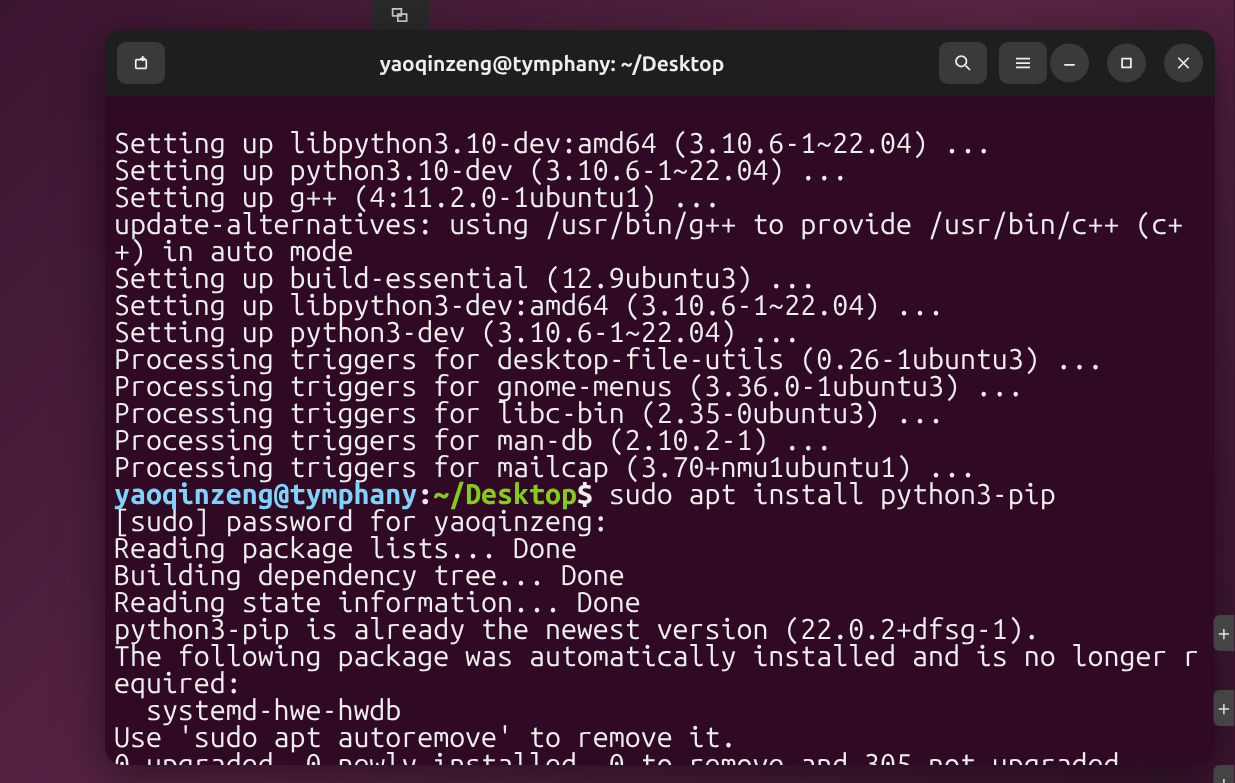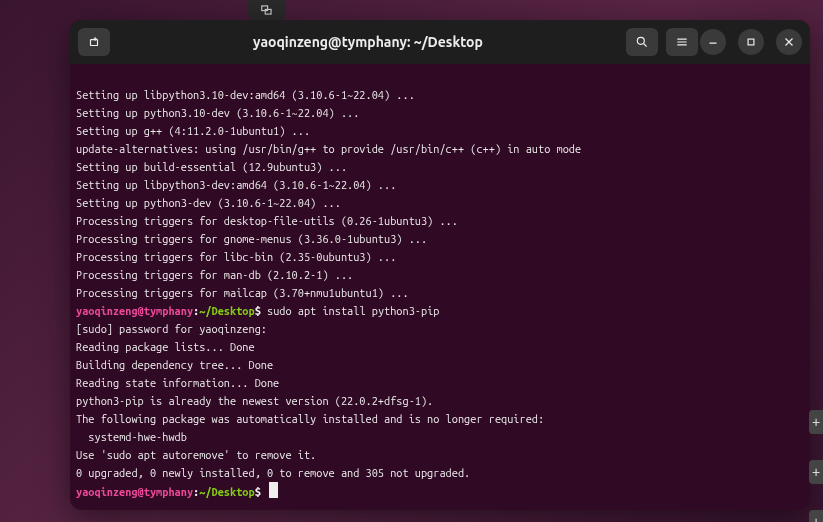--- a/index.html
+++ b/index.html
@@ -75,29 +75,29 @@
       color: #eee;
       font-family: Ubuntu, sans-serif;
       font-size: 14px;
       font-weight: 600;
     }
     .tb-right { display: flex; gap: 12px; align-items: center; }
     .tb-utility { display: flex; gap: 8px; }
     .terminal-body {
       flex: 1;
       padding: 4px 6px;
-      font-size: 11px;
+      font-size: 19px;
       line-height: 18px;
       color: #eeeeee;
       overflow: hidden;
       white-space: pre;
       font-family: "Ubuntu Mono", monospace;
     }
     .line { white-space: pre-wrap; word-break: break-all; }
-    .prompt-user { color: #ec4899; font-weight: bold; }
+    .prompt-user { color: #7dd3fc; font-weight: bold; }
     .prompt-path { color: #84cc16; font-weight: bold; }
     .prompt-sep { color: #eeeeee; font-weight: bold; }
     .cursor {
       display: inline-block;
       width: 9px;
       height: 16px;
       background: #eeeeee;
       vertical-align: text-bottom;
       margin-left: 2px;
     }

